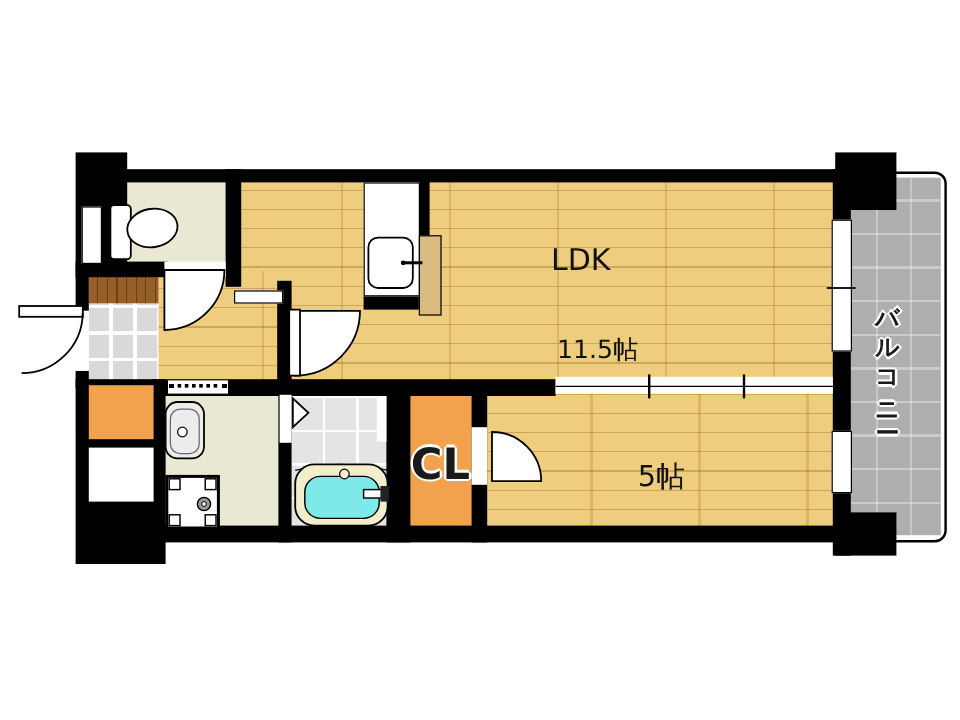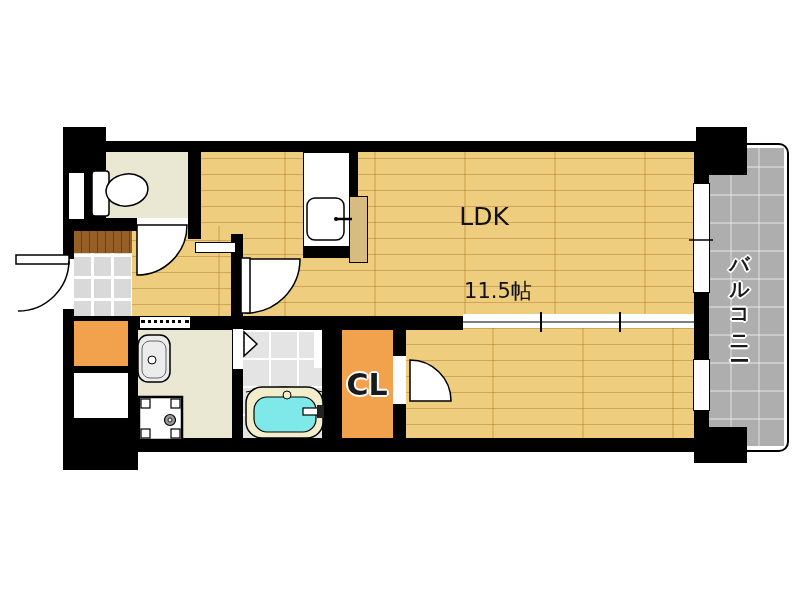--- a/index.html
+++ b/index.html
@@ -160,17 +160,18 @@
       <line x1="620" y1="312" x2="620" y2="332" stroke="#000" stroke-width="2"></line>
     </g>
 
     <g>
       <line x1="689" y1="240" x2="713" y2="240" stroke="#000" stroke-width="1.5"></line>
     </g>
   </svg>
 
   <div class="label" style="left:404px;top:203px;width:160px;font-size:25px;">LDK</div>
   <div class="label" style="left:408px;top:244px;width:180px;font-size:21px;margin-top:36px;">11.5帖</div>
-  <div class="label halo" style="left:337px;top:368px;width:60px;font-size:30px;">CL</div>
+  <div class="label" style="left:501px;top:384px;width:100px;font-size:24px;">5帖</div>
+  <div class="label halo" style="left:337px;top:368px;width:60px;font-size:36px;">CL</div>
   <div class="label halo" id="balcony-label" style="left:729px;top:212px;height:170px;">バルコニー</div>
 
 
 </div>
 
 </body></html>

